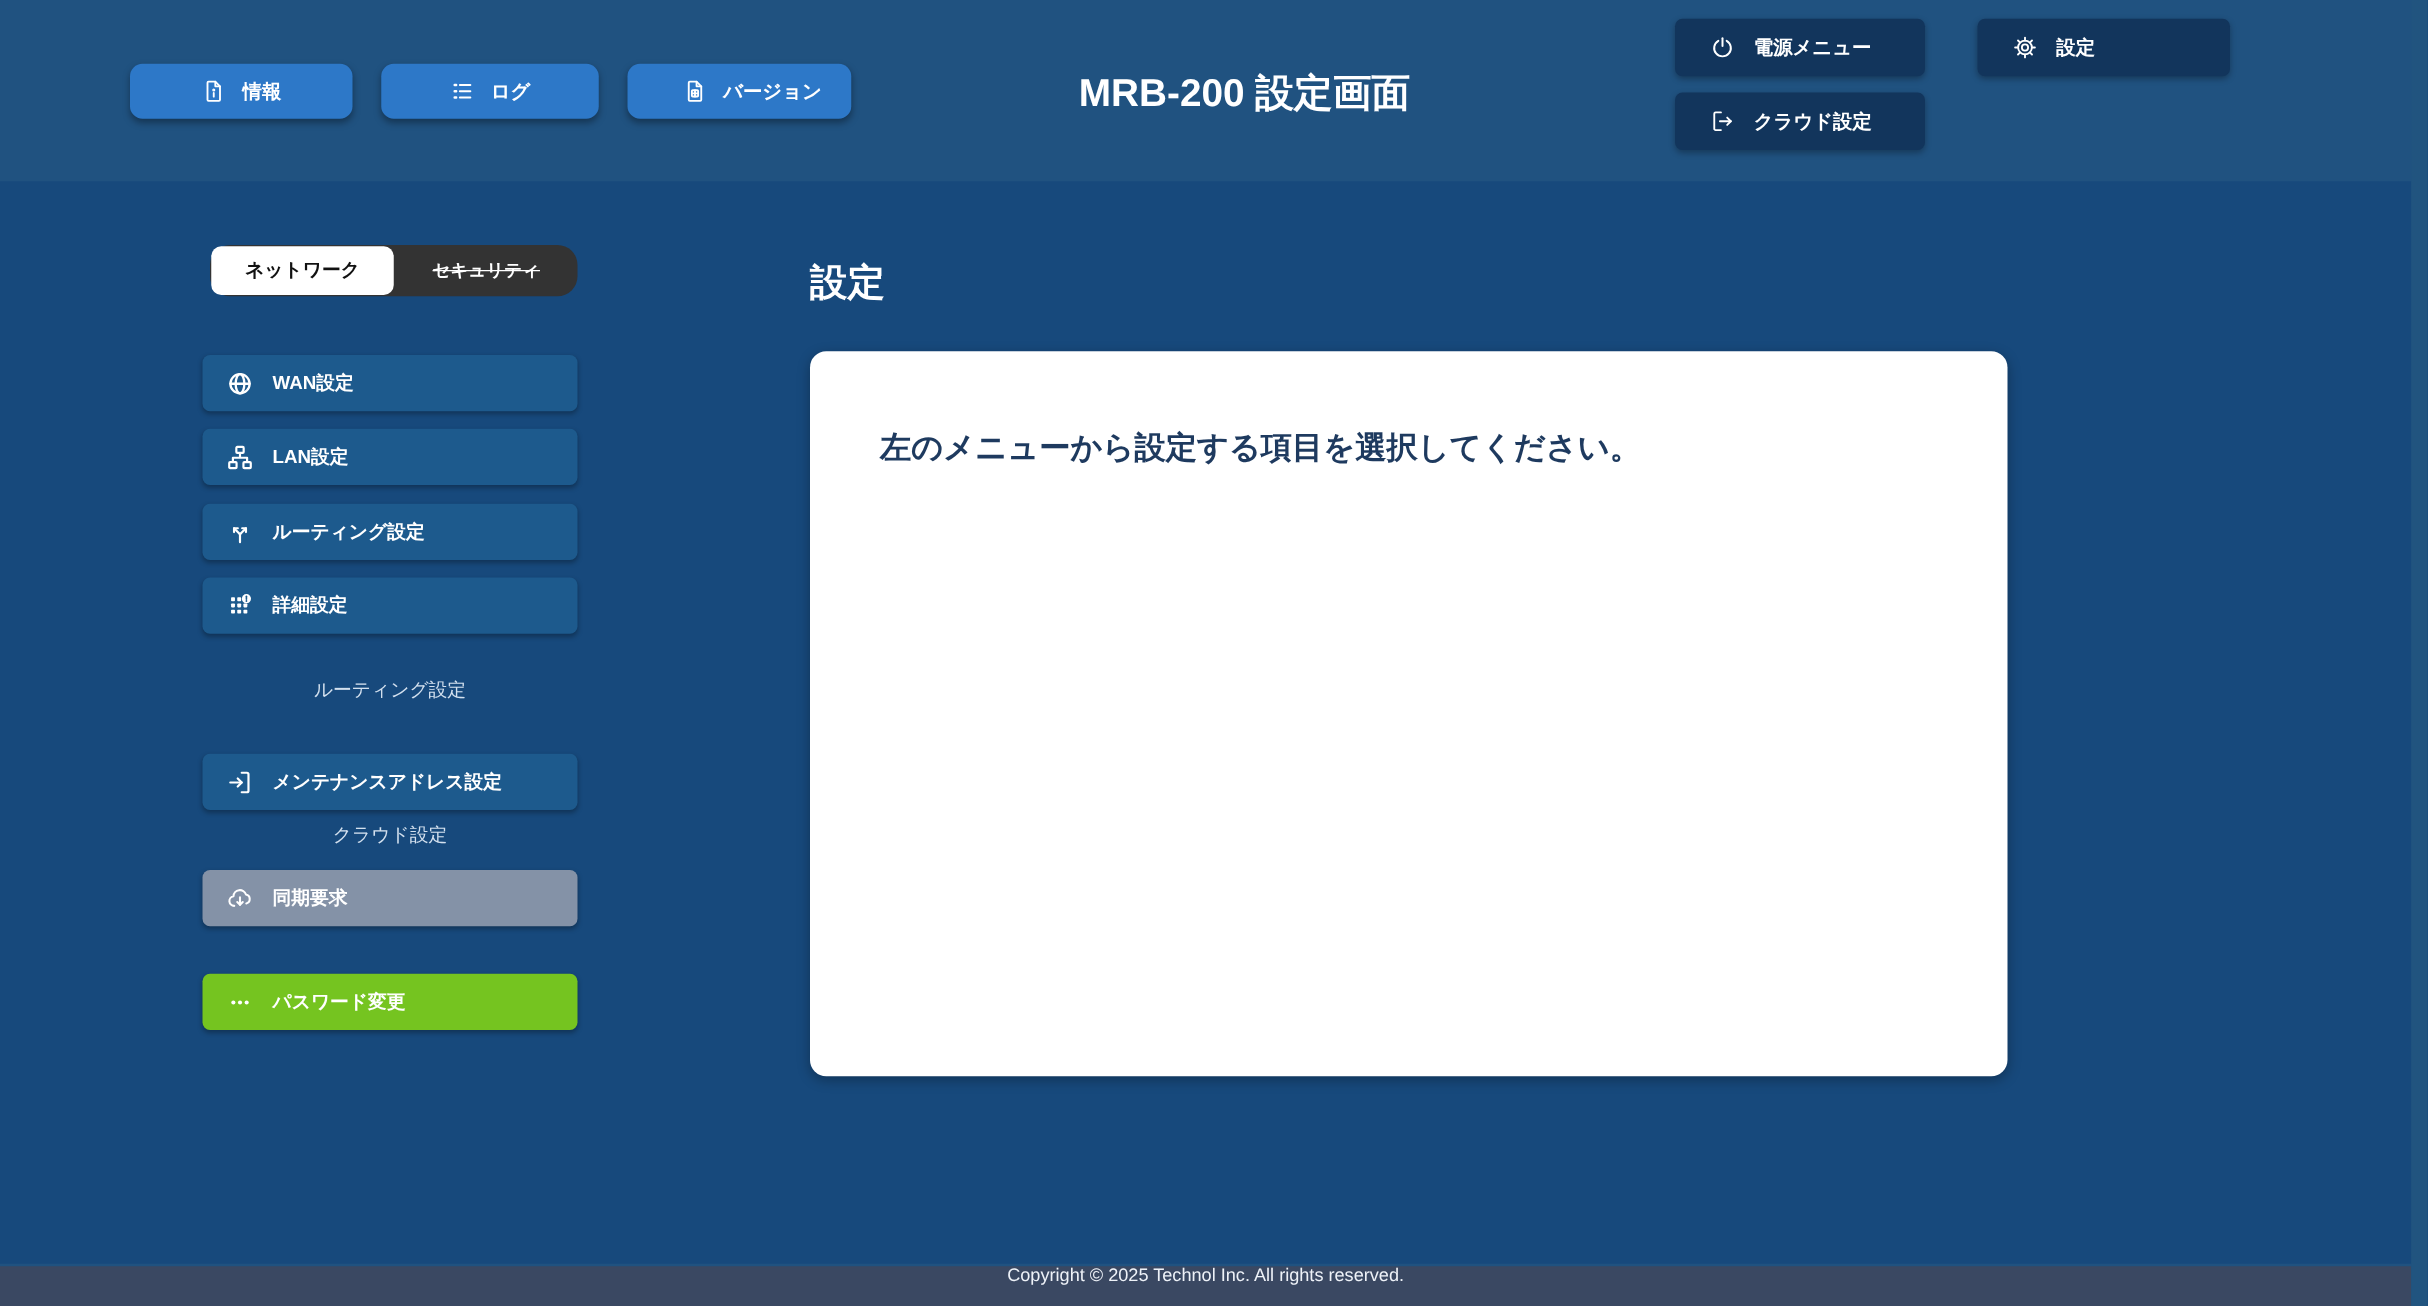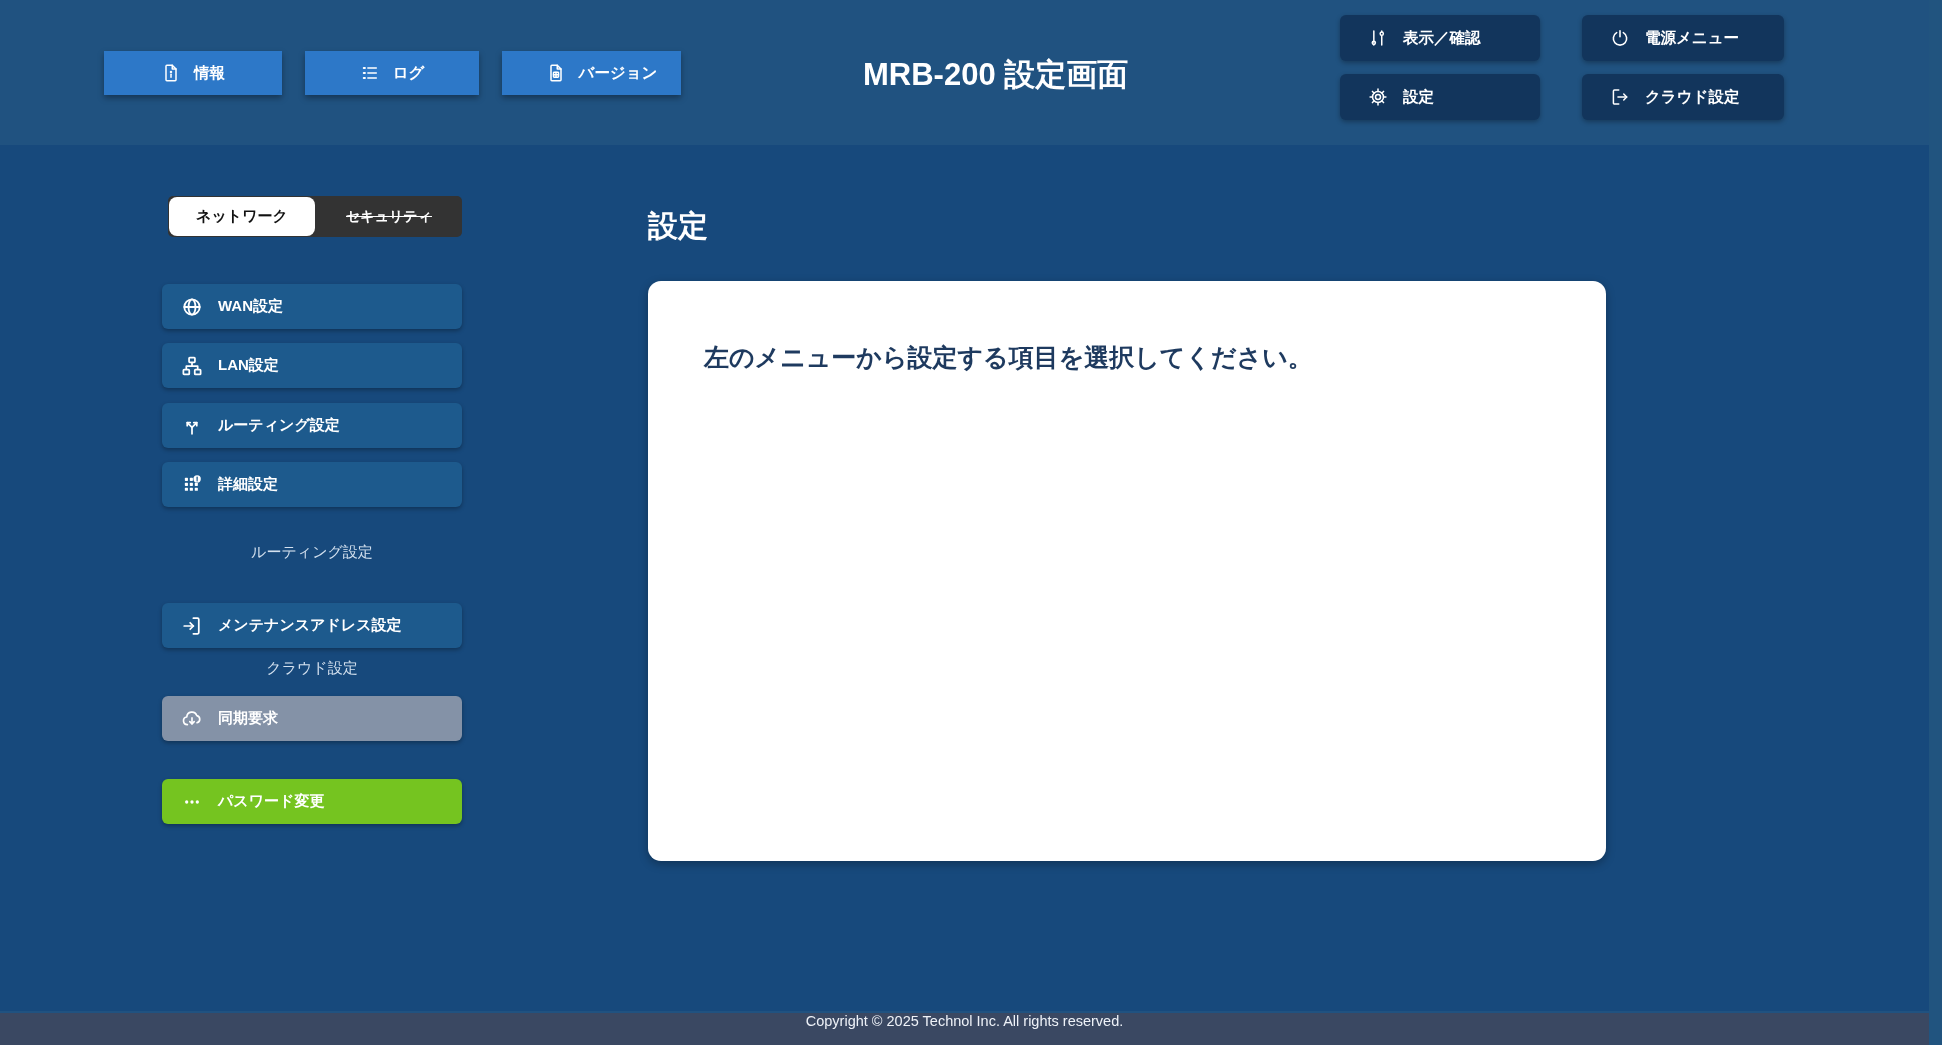--- a/index.html
+++ b/index.html
@@ -14,42 +14,42 @@
   .main-bg { position:absolute; left:0; top:145px; width:1929px; height:866px; background:#17497c; }
   .footer  { position:absolute; left:0; top:1013px; width:1929px; height:40px; background:#3a4862;
              display:flex; align-items:flex-start; justify-content:center;
              color:#eef2f8; font-size:14.5px; }
   .scroll-track { position:absolute; right:0; top:0; width:13px; height:1045px; background:#21547f; }
 
   
   .nav-left { position:absolute; left:104px; top:51px; display:flex; gap:23px; }
   .nav-btn {
     height:44px; display:flex; align-items:center; justify-content:center; gap:13px;
-    background:#2d78c8; border:none; border-radius:0; color:#fff;
+    background:#2d78c8; border:none; border-radius:10px; color:#fff;
     font-weight:bold; font-size:15.5px; box-shadow:0 3px 6px rgba(0,0,0,.35); cursor:pointer;
     font-family:inherit;
   }
   .nav-btn:nth-child(1){ width:178px; }
   .nav-btn:nth-child(2){ width:174px; }
   .nav-btn:nth-child(3){ width:179px;padding-left:20px; }
 
   .page-title { position:absolute; top:54px; left:863px; font-size:31px; font-weight:bold; color:#fff; white-space:nowrap; }
 
   .menu-grid { position:absolute; left:1340px; top:15px; display:grid;
                grid-template-columns:200px 202px; gap:13px 42px; }
   .menu-btn {
     height:46px; background:#12355c; border:none; border-radius:6px;
     display:flex; align-items:center; gap:15px; padding-left:28px;
     color:#fff; font-weight:bold; font-size:15.5px; cursor:pointer;
     box-shadow:0 2px 5px rgba(0,0,0,.3); font-family:inherit;
   }
 
   
   .tabbar { position:absolute; left:168px; top:196px; width:294px; height:41px;
-            background:#333333; border-radius:5px; display:flex; cursor:default; }
+            background:#333333; border-radius:16px; display:flex; cursor:default; }
   .tab { flex:1; display:flex; align-items:center; justify-content:center;
          font-weight:bold; cursor:pointer; }
   .tab.active { background:#ffffff; color:#111; border-radius:8px; margin:1px; font-size:15px; }
   .tab.inactive { color:#fff; font-size:14px; text-decoration:line-through; }
 
   .side-btn {
     position:absolute; left:162px; width:300px; height:45px; border-radius:6px;
     background:#1d5a8d; display:flex; align-items:center; gap:15px; padding-left:19px;
     color:#fff; font-weight:bold; font-size:15px; border:none; cursor:pointer;
     box-shadow:0 2px 4px rgba(0,0,0,.3); font-family:inherit; text-align:left;
@@ -104,31 +104,20 @@
         <path d="M12 11v6M9 14h6"></path>
       </svg>
     </span>
     <span>バージョン</span>
   </button>
 </div>
 
 <div class="page-title">MRB-200 設定画面</div>
 
 <div class="menu-grid">
-  <button class="menu-btn">
-    <span class="icon">
-      <svg width="20" height="20" viewBox="0 0 24 24" fill="none" stroke="#fff" stroke-width="1.8" stroke-linecap="round">
-        <path d="M7 3.5v13.5M7 20.5v-1"></path>
-          <circle cx="7" cy="17.8" r="1.9"></circle>
-        <path d="M16.5 3.5v1M16.5 9.5v11"></path>
-          <circle cx="16.5" cy="6.8" r="1.9"></circle>
-      </svg>
-    </span>
-    <span>表示／確認</span>
-  </button>
   <button class="menu-btn">
     <span class="icon">
       <svg width="20" height="20" viewBox="0 0 24 24" fill="none" stroke="#fff" stroke-width="1.9" stroke-linecap="round">
         <path d="M12 3.2v7.3"></path>
         <path d="M8 5.6a8 8 0 1 0 8 0"></path>
       </svg>
     </span>
     <span>電源メニュー</span>
   </button>
   <button class="menu-btn">

